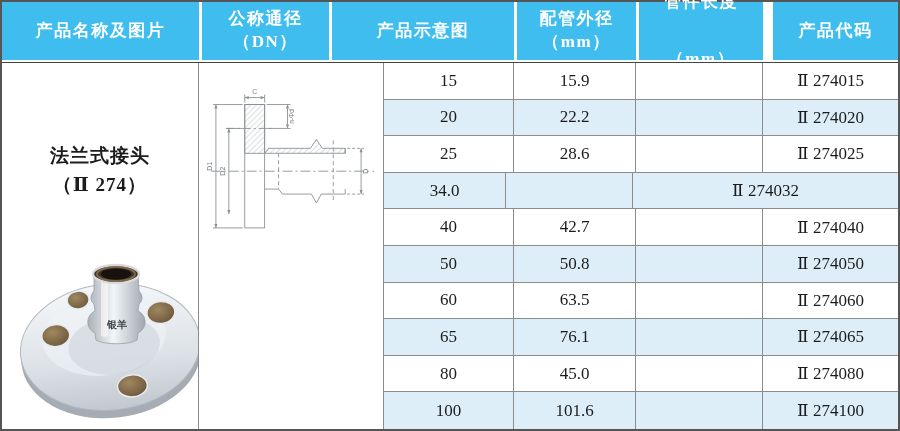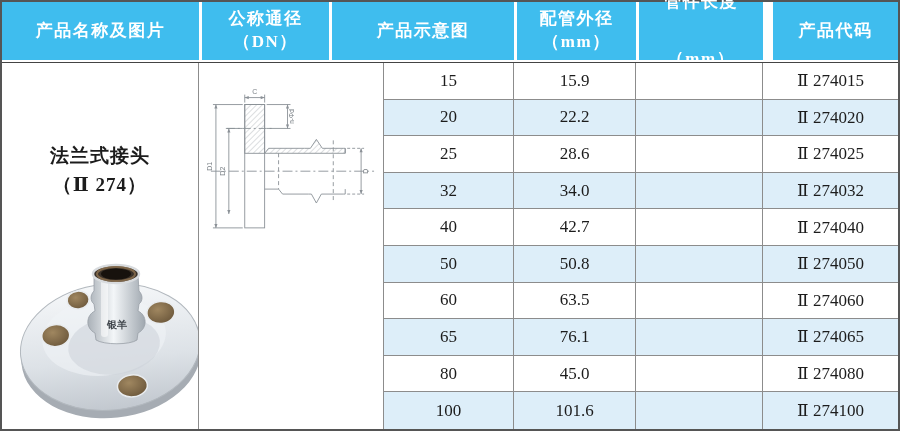--- a/index.html
+++ b/index.html
@@ -174,21 +174,20 @@
           <div class="cell c5"></div>
           <div class="cell c6">Ⅱ 274020</div>
         </div>
         <div class="row">
           <div class="cell c3">25</div>
           <div class="cell c4">28.6</div>
           <div class="cell c5"></div>
           <div class="cell c6">Ⅱ 274025</div>
         </div>
         <div class="row alt">
-          <div class="cell c3">32</div>
           <div class="cell c4">34.0</div>
           <div class="cell c5"></div>
           <div class="cell c6">Ⅱ 274032</div>
         </div>
         <div class="row">
           <div class="cell c3">40</div>
           <div class="cell c4">42.7</div>
           <div class="cell c5"></div>
           <div class="cell c6">Ⅱ 274040</div>
         </div>

